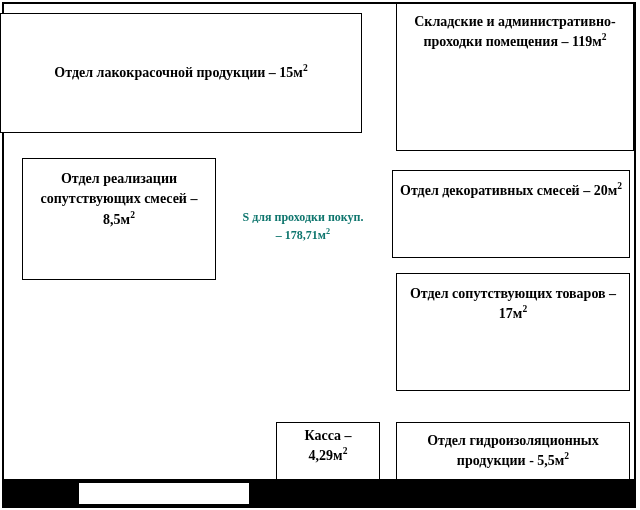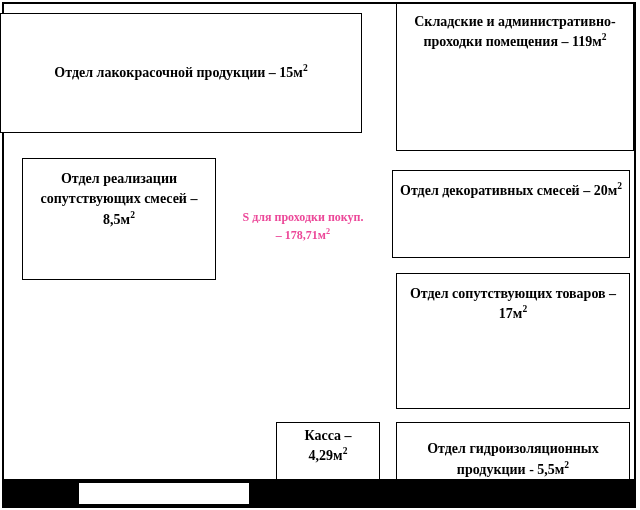--- a/index.html
+++ b/index.html
@@ -65,21 +65,21 @@
   .room .label {
     display: block;
     width: 100%;
   }
   .free-label {
     position: absolute;
     text-align: center;
     font-weight: bold;
     font-size: 12px;
     line-height: 1.5;
-    color: #ec4899;
+    color: #0f766e;
   }
   sup {
     font-size: 0.68em;
     vertical-align: super;
     line-height: 0;
   }
 </style>
 </head>
 <body>
 
@@ -102,35 +102,35 @@
     <span class="label">
       <span>Отдел реализации</span><br>
       <span>сопутствующих  смесей – 8,5м</span><sup>2</sup>
     </span>
   </div>
 
   <div class="room" style="left:392px; top:170px; width:238px; height:88px; align-items:flex-start; padding-top:10px;">
     <span class="label"><span>Отдел  декоративных  смесей – 20м</span><sup>2</sup></span>
   </div>
 
-  <div class="room" style="left:396px; top:273px; width:234px; height:136px; align-items:flex-start; padding-top:10px;">
+  <div class="room" style="left:396px; top:273px; width:234px; height:118px; align-items:flex-start; padding-top:10px;">
     <span class="label">
       <span>Отдел  сопутствующих  товаров –</span><br>
       <span>17м</span><sup>2</sup>
     </span>
   </div>
 
   <div class="room" style="left:276px; top:422px; width:104px; height:62px; align-items:flex-start; ">
     <span class="label">
       <span>Касса –</span><br>
       <span>4,29м</span><sup>2</sup>
     </span>
   </div>
 
-  <div class="room" style="left:396px; top:422px; width:234px; height:62px; align-items:flex-end; padding-top:8px;">
+  <div class="room" style="left:396px; top:422px; width:234px; height:62px; align-items:flex-start; padding-top:8px;">
     <span class="label">
       <span>Отдел гидроизоляционных</span><br>
       <span>продукции - 5,5м</span><sup>2</sup>
     </span>
   </div>
 
   <div class="free-label" style="left:228px; top:208px; width:150px;">
     <span>S для проходки покуп.</span><br>
     <span>– 178,71м</span><sup>2</sup>
   </div>

